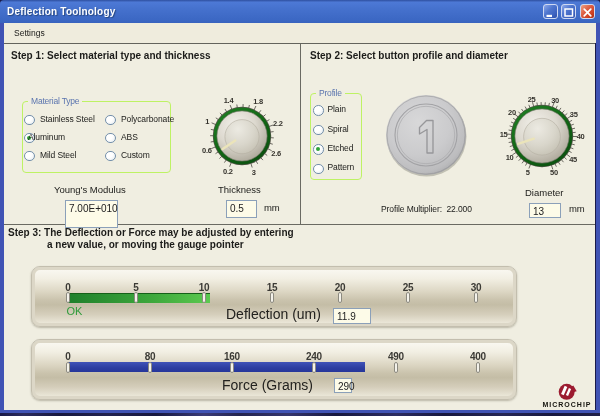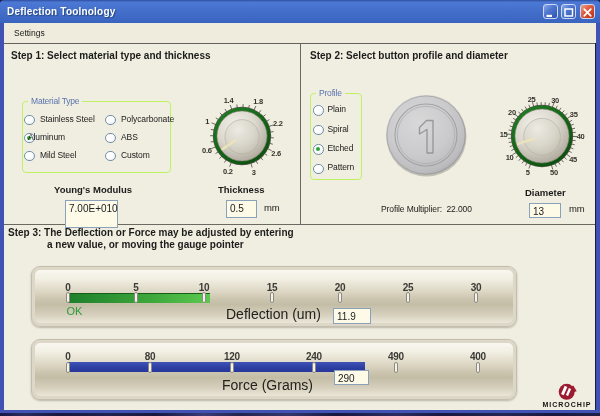--- a/index.html
+++ b/index.html
@@ -13,21 +13,21 @@
 #bord-b { position:absolute; left:0; top:410px; width:600px; height:3px; background:#4053b4; }
 #menubar { position:absolute; left:4px; top:23px; width:592px; height:20px; background:#efecdd; color:#1a1a18; font-size:8.5px; }
 #client { position:absolute; left:4px; top:43px; width:591px; height:367px; background:#f0eee1; border-top:1px solid #63635c; }
 .divline { position:absolute; background:#6a6a62; }
 h1.step { position:absolute; font-size:10px; font-weight:bold; color:#1c1c1a; margin:0; }
 .gbox { position:absolute; border:1px solid #bef264; border-radius:4px; }
 .gbox span { position:absolute; top:-6px; left:5px; background:#f0eee1; padding:0 3px; color:#5a74ae; font-size:8.5px; letter-spacing:-0.2px; }
 .radio { position:absolute; width:10.5px; height:10.5px; border-radius:50%; border:1.2px solid #7490ab; background:radial-gradient(circle at 35% 30%, #ffffff 40%, #eef2f4 75%, #ccd8de 100%); }
 .radio.sel::after { content:""; position:absolute; left:2px; top:2px; width:4.2px; height:4.2px; border-radius:50%; background:#2fa339; }
 .rlab { position:absolute; font-size:8.5px; letter-spacing:-0.1px; color:#1b1b19; }
-.blab { position:absolute; font-size:9.5px; font-weight:bold; color:#1b1b19; }
+.blab { position:absolute; font-size:9.5px; font-weight:normal; color:#1b1b19; }
 .tbox { position:absolute; background:#fdfbe8; border:1px solid #8ba0b9; font-size:10px; color:#222; padding:2px 0 0 3px; }
 .gauge { position:absolute; left:31px; width:486px; height:61px; border-radius:9px;
   background:linear-gradient(#fbfaf4 0%, #f2efe3 20%, #dcd6c3 42%, #cac3ad 56%, #c4bda6 64%, #d5cebb 80%, #e9e5d6 94%, #f0ede0 100%);
   border:1px solid #c3beae; box-shadow:inset 0 0 0 3px #dcd7c7, 0 1px 2px rgba(120,115,95,0.45); }
 .glab { position:absolute; width:40px; text-align:center; font-size:10px; font-weight:bold; letter-spacing:-0.3px; color:#3b3a35; }
 .gtick { position:absolute; width:4px; background:#f4f2ea; border:1px solid #8c8a80; border-radius:2px; }
 .gbar { position:absolute; }
 .gtext { position:absolute; font-size:14px; color:#23221f; }
 </style></head>
 <body>
@@ -276,30 +276,30 @@
 <div class="gtext" style="left:66.5px;top:304.8px;color:#2e9b3a;font-size:11px">OK</div>
 <div class="gtext" style="left:226px;top:305.7px">Deflection (um)</div>
 <div class="tbox" style="left:333px;top:308px;width:38px;height:16px">11.9</div>
 
 <div class="gauge" style="top:339px"></div>
 <div class="gbar" style="left:68px;top:362.4px;width:297px;height:9.8px;background:linear-gradient(#4053b8,#2c3da0 60%,#26369a)"></div>
 <div class="glab" style="left:48px;top:350.9px">0</div>
 <div class="gtick" style="left:66px;top:361.5px;height:11px"></div>
 <div class="glab" style="left:130px;top:350.9px">80</div>
 <div class="gtick" style="left:148px;top:361.5px;height:11px"></div>
-<div class="glab" style="left:212px;top:350.9px">120</div>
+<div class="glab" style="left:212px;top:350.9px">160</div>
 <div class="gtick" style="left:230px;top:361.5px;height:11px"></div>
 <div class="glab" style="left:294px;top:350.9px">240</div>
 <div class="gtick" style="left:312px;top:361.5px;height:11px"></div>
 <div class="glab" style="left:376px;top:350.9px">490</div>
 <div class="gtick" style="left:394px;top:361.5px;height:11px"></div>
 <div class="glab" style="left:458px;top:350.9px">400</div>
 <div class="gtick" style="left:476px;top:361.5px;height:11px"></div>
 <div class="gtext" style="left:222px;top:376.6px">Force (Grams)</div>
-<div class="tbox" style="left:334px;top:370px;width:35px;height:15px">290</div>
+<div class="tbox" style="left:334px;top:378px;width:18px;height:15px">290</div>
 
 <svg class="abs" style="left:536px;top:380px" width="60" height="30" viewBox="0 0 60 30">
 <circle cx="30.7" cy="11.8" r="8" fill="#9c1b30"></circle>
 <path d="M 34.9 6.9 L 37.3 5.4 L 40.7 11.3 L 36.9 12.3 Z" fill="#9c1b30"></path>
 <path d="M 25.1 14.1 L 28.7 5.7 L 31.3 6.9 L 27.7 15.3 Z" fill="#fff"></path>
 <path d="M 29.9 15.0 L 32.9 8.1 L 35.1 9.1 L 32.1 16.0 Z" fill="#fff"></path>
 <text x="31" y="27.1" font-size="7" font-weight="bold" fill="#15140f" text-anchor="middle" letter-spacing="1.0" font-family="Liberation Sans, sans-serif">MICROCHIP</text>
 </svg>
 <div class="abs" style="left:0;top:413px;width:600px;height:3px;background:linear-gradient(90deg,#191947 0%,#2b2b5e 4%,#17173f 10%,#222250 18%,#17173f 26%,#3a3a78 34%,#24244f 40%,#35356e 48%,#17173f 56%,#2c2c62 66%,#17173f 74%,#262655 84%,#17173f 92%,#202048 100%)"></div>
 </body></html>

